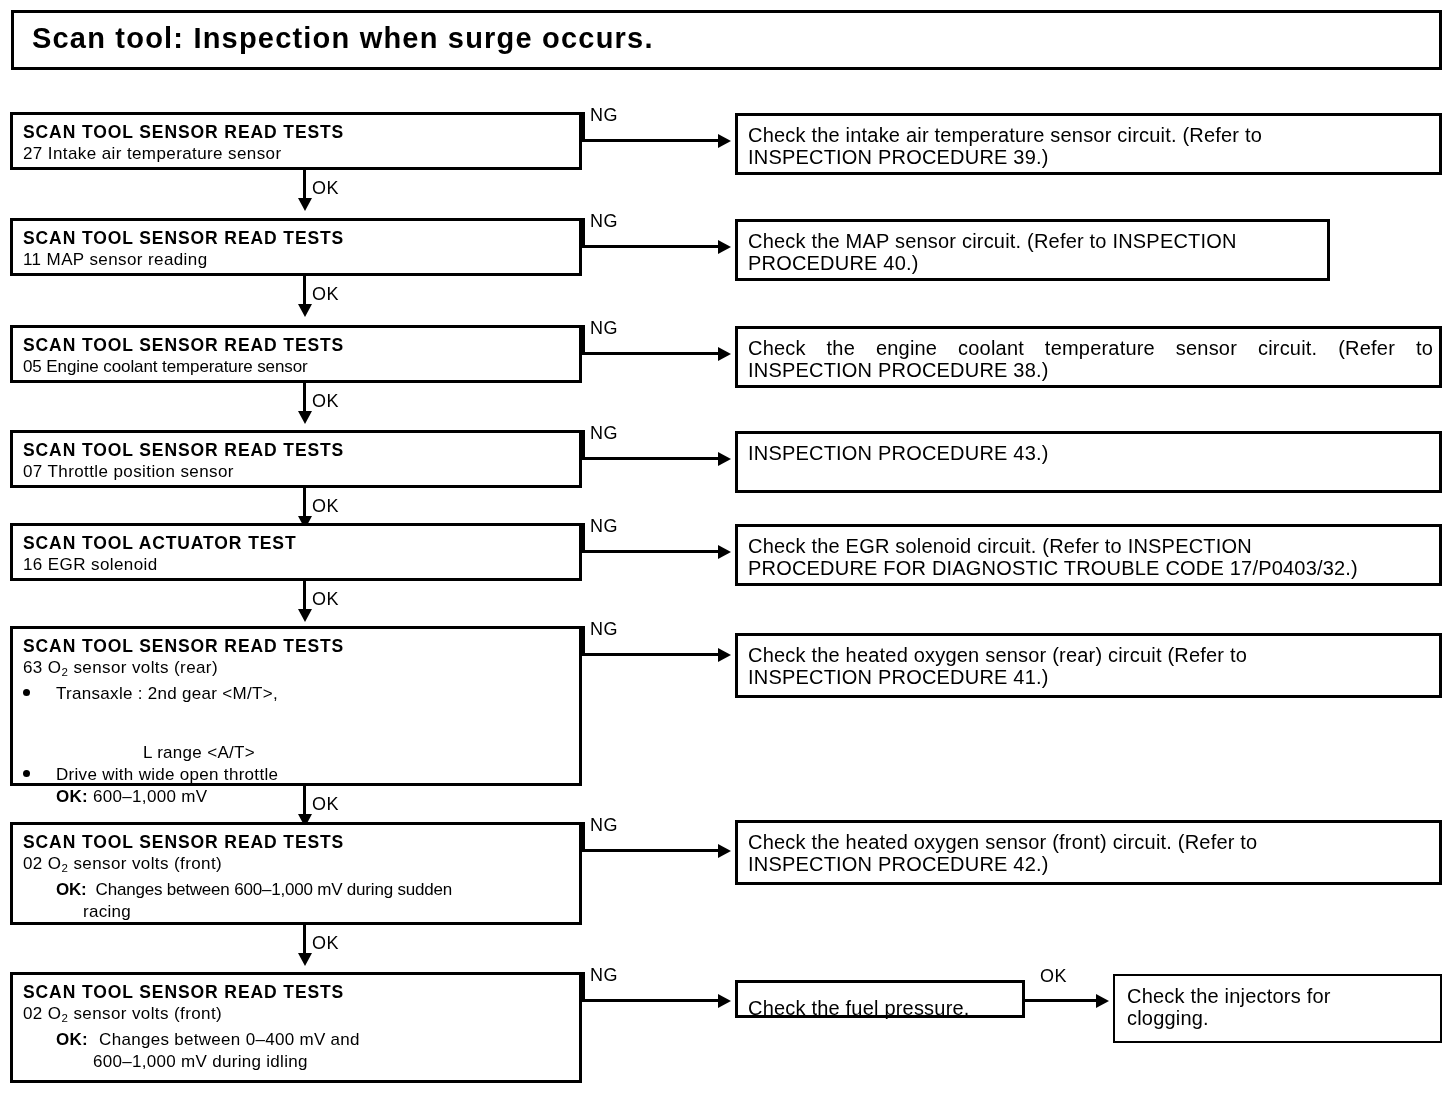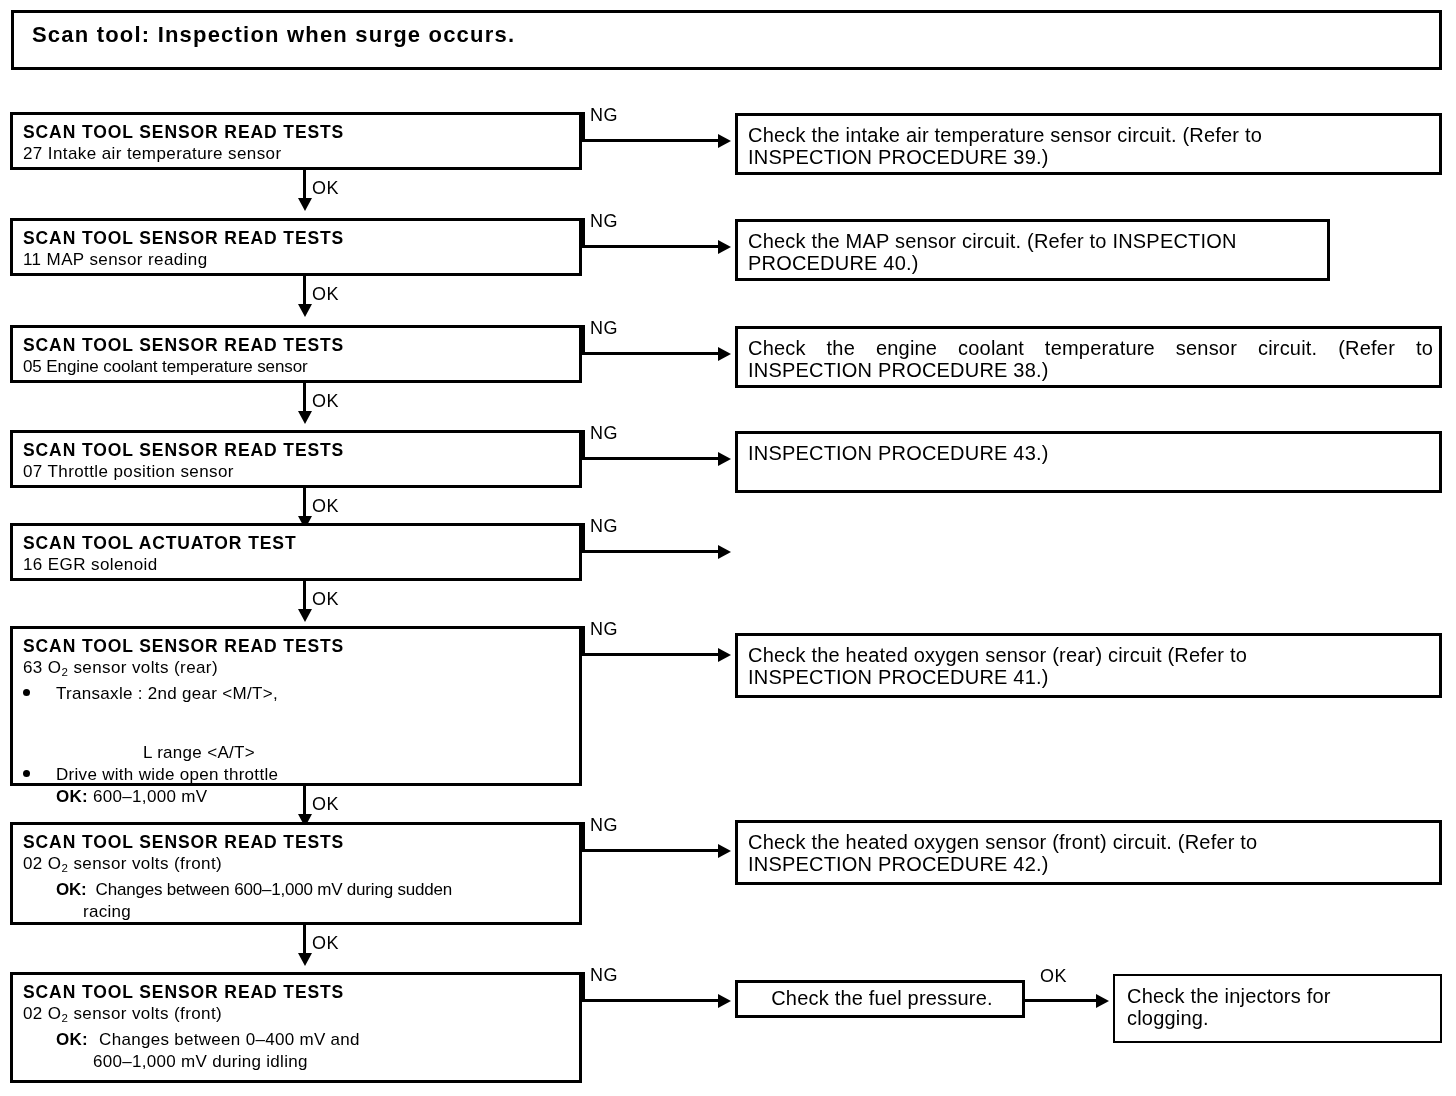--- a/index.html
+++ b/index.html
@@ -37,21 +37,21 @@
     width: 1431px;
     height: 60px;
     border: 3px solid #000000;
     box-sizing: border-box;
     background: #fff;
   }
   .title-text {
     position: absolute;
     left: 18px;
     top: 9px;
-    font-size: 22px;
+    font-size: 29px;
     font-weight: bold;
     letter-spacing: 1.2px;
     white-space: nowrap;
   }
   .bx-head {
     font-size: 17.5px;
     font-weight: bold;
     letter-spacing: 0.9px;
     line-height: 21px;
     white-space: nowrap;
@@ -231,20 +231,26 @@
   <div class="box" style="left:10px; top:523px; width:572px; height:58px;">
     <div class="left-inner">
       <div class="bx-head">SCAN TOOL ACTUATOR TEST</div>
       <div class="bx-sub">16 EGR solenoid</div>
     </div>
   </div>
   <div class="vline" style="left:582px; top:523px; height:29px;"></div>
   <div class="hline" style="left:582px; top:550px; width:138px;"></div>
   <div class="arrow-right" style="left:718px; top:545px;"></div>
   <div class="edge-label" style="left:590px; top:516px;">NG</div>
+  <div class="box" style="left:735px; top:524px; width:707px; height:62px;">
+    <div class="right-inner">
+      <span class="ln">Check the EGR solenoid circuit. (Refer to  INSPECTION</span>
+      <span class="ln">PROCEDURE FOR DIAGNOSTIC TROUBLE CODE 17/P0403/32.)</span>
+    </div>
+  </div>
   <div class="vline" style="left:303px; top:581px; height:32px;"></div>
   <div class="arrow-down" style="left:298px; top:609px;"></div>
   <div class="edge-label" style="left:312px; top:589px;">OK</div>
 
   <div class="box" style="left:10px; top:626px; width:572px; height:160px;">
     <div class="left-inner">
       <div class="bx-head">SCAN TOOL SENSOR READ TESTS</div>
       <div class="bx-sub"><span>63 O</span><sub>2</sub><span> sensor volts (rear)</span></div>
       <div class="bullet-row"><span class="bullet-dot"></span><span class="ind1">Transaxle : 2nd gear &lt;M/T&gt;,</span></div>
       <div class="bullet-row ind4">L range &lt;A/T&gt;</div>
@@ -295,21 +301,21 @@
       <div class="bullet-row ind2"><span class="okb">OK:</span><span style="padding-left:11px;">Changes between 0–400 mV and</span></div>
       <div class="bullet-row ind3" style="padding-left:70px;">600–1,000 mV during idling</div>
     </div>
   </div>
   <div class="vline" style="left:582px; top:972px; height:29px;"></div>
   <div class="hline" style="left:582px; top:999px; width:138px;"></div>
   <div class="arrow-right" style="left:718px; top:994px;"></div>
   <div class="edge-label" style="left:590px; top:965px;">NG</div>
 
   <div class="box" style="left:735px; top:980px; width:290px; height:38px;">
-    <div class="right-inner" style="top:4px;text-align:center;">Check the fuel pressure.</div>
+    <div class="right-inner" style="top:14px;">Check the fuel pressure.</div>
   </div>
   <div class="hline" style="left:1025px; top:999px; width:72px;"></div>
   <div class="arrow-right" style="left:1096px; top:994px;"></div>
   <div class="edge-label" style="left:1040px; top:966px;">OK</div>
 
   <div class="box thin" style="left:1113px; top:974px; width:329px; height:69px;">
     <div class="right-inner" style="top:9px; left:12px;">
       <span class="ln">Check the injectors for</span>
       <span class="ln">clogging.</span>
     </div>

